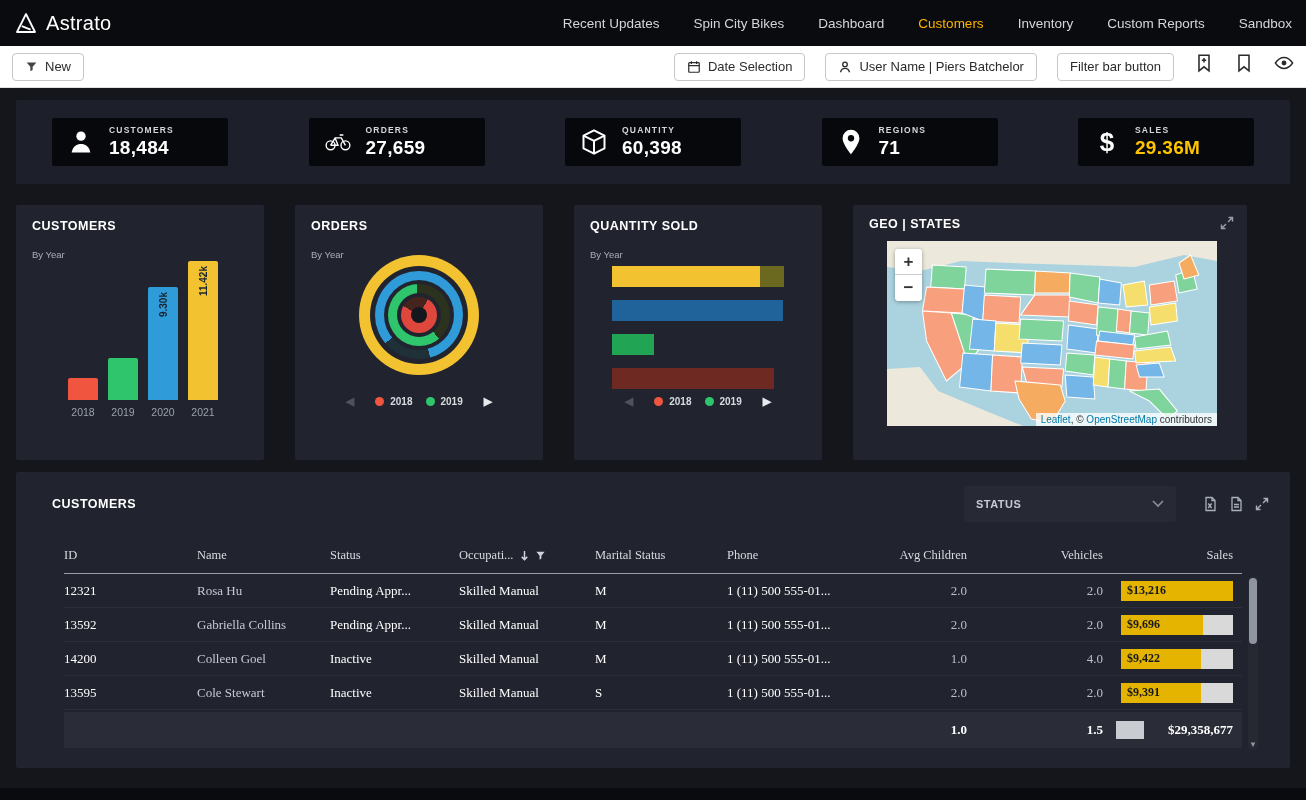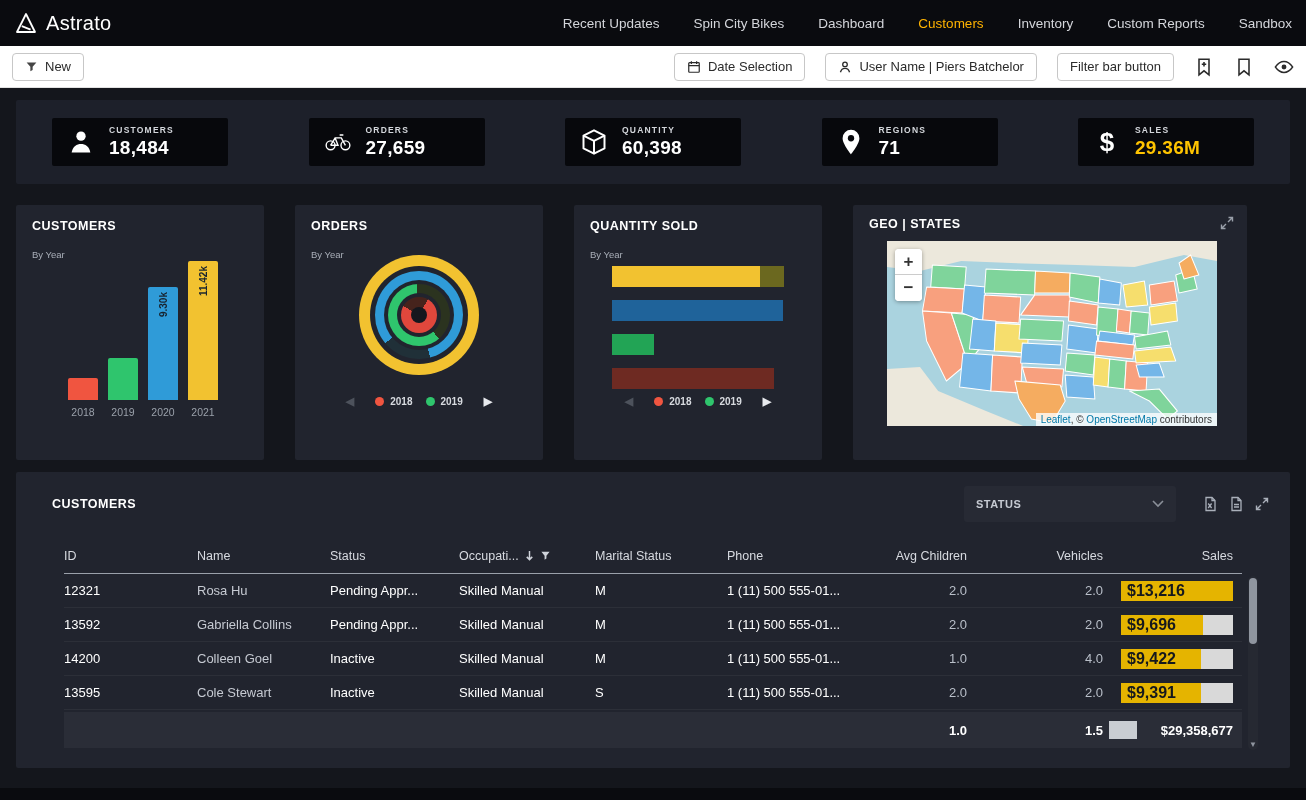--- a/index.html
+++ b/index.html
@@ -13,21 +13,21 @@
   .brand-name { font-size:20px; font-weight:500; letter-spacing:0.3px; }
   .nav-items { display:flex; gap:34px; margin-left:26px; }
   .nav-item { font-size:13.5px; color:#d4d6db; cursor:pointer; white-space:nowrap; }
   .nav-item.active { color:#ffb300; }
 
   
   .toolbar { height:42px; background:#ffffff; display:flex; align-items:center; padding:0 12px; gap:10px; border-bottom:1px solid #e2e2e2; }
   .btn-outline { display:inline-flex; align-items:center; gap:7px; height:28px; padding:0 12px;
     border:1px solid #c7c7c7; border-radius:4px; background:#fff; font-size:13px; color:#2b2b2b;
     font-family:"Liberation Sans", sans-serif; cursor:pointer; white-space:nowrap; }
-  .toolbar-right { margin-left:auto; display:flex; align-items:center; gap:20px; }
+  .toolbar-right { margin-left:auto; display:flex; gap:20px; }
   .tool-icon { width:20px; height:20px; color:#2b2b2b; display:inline-flex; cursor:pointer; }
   .tool-icon svg { width:100%; height:100%; }
 
   
   .main { padding:12px 16px 0 16px; }
 
   .kpi-strip { background:#1d202a; border-radius:2px; height:84px; display:flex; align-items:center;
     justify-content:space-between; padding:0 36px; margin-bottom:21px; }
   .kpi-card { width:176px; height:48px; background:#07080c; border-radius:2px; display:flex;
     align-items:center; padding:0 14px; gap:13px; }
@@ -100,34 +100,34 @@
   .tp-head { display:flex; align-items:center; padding:14px 20px 0 36px; }
   .tp-title { font-size:12.5px; font-weight:bold; color:#fff; letter-spacing:0.5px; margin-right:auto; }
   .dropdown { width:212px; height:36px; background:#272a34; border-radius:3px; display:flex; align-items:center;
     padding:0 12px; margin-left:13px; cursor:pointer; }
   .dropdown-label { font-size:11px; font-weight:bold; letter-spacing:0.5px; color:#c6cad2; margin-right:auto; }
   .dropdown-chev { color:#8a8f98; width:12px; height:8px; }
   .tp-icons { display:flex; align-items:center; gap:10px; margin-left:26px; color:#aab0ba; }
   .tp-icons .ic { width:16px; height:16px; cursor:pointer; }
   .tp-icons .ic svg { width:100%; height:100%; }
 
-  .tbl { margin:16px 48px 0 48px; position:relative; }
+  .tbl { margin:16px 48px 0 48px; position:relative;font-family:Liberation Serif, serif; }
   .trow { display:grid; grid-template-columns:133px 133px 129px 136px 132px 150px 90px 136px 130px;
     align-items:center; height:34px; border-bottom:1px solid rgba(255,255,255,0.05); font-size:13px; cursor:pointer; }
   .trow.thead { height:36px; border-bottom:1px solid #9aa0aa; font-size:12.5px; color:#d7dae0; cursor:default; }
   .cell { color:#ffffff; white-space:nowrap; overflow:hidden; }
   .cell.name { color:#c6cad2; }
   .cell.r { text-align:right; color:#b9bfc9; }
   .thead .cell { color:#d7dae0; }
   .hflex { display:flex; align-items:center; gap:5px; }
   .hsort { width:11px; height:11px; color:#cfd3da; }
   .sales-bar { width:112px; height:20px; background:#d9d9d9; margin-left:auto; position:relative;
     display:flex; align-items:center; overflow:hidden; }
   .sales-fill { position:absolute; left:0; top:0; bottom:0; background:#e5b400; }
-  .sales-text { position:relative; font-size:16px; font-weight:bold; color:#15181d; padding-left:6px; }
+  .sales-text { position:relative; font-size:12px; font-weight:bold; color:#15181d; padding-left:6px; }
   .trow.totals { background:#2a2d37; border-bottom:none; height:36px; margin-top:2px; font-weight:bold; }
   .totals .cell.r { color:#ffffff; }
   .totals-sales { display:flex; align-items:center; justify-content:flex-end; gap:24px; }
   .totals-box { width:28px; height:18px; background:#c9cdd2; }
   .totals-val { font-size:13px; font-weight:bold; color:#fff; }
 
   .vscroll { position:absolute; right:-16px; top:38px; width:10px; height:174px; background:#262932; border-radius:5px; }
   .vthumb { width:8px; height:66px; margin:2px auto 0; background:#8f959f; border-radius:4px; cursor:grab; }
   .varrow { position:absolute; bottom:1px; left:0; right:0; text-align:center; font-size:8px; color:#8f959f; cursor:pointer; }
 

